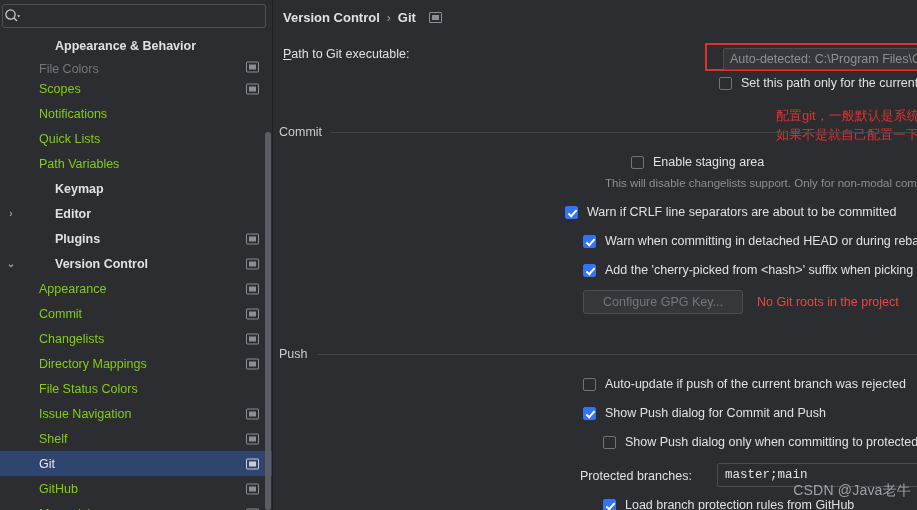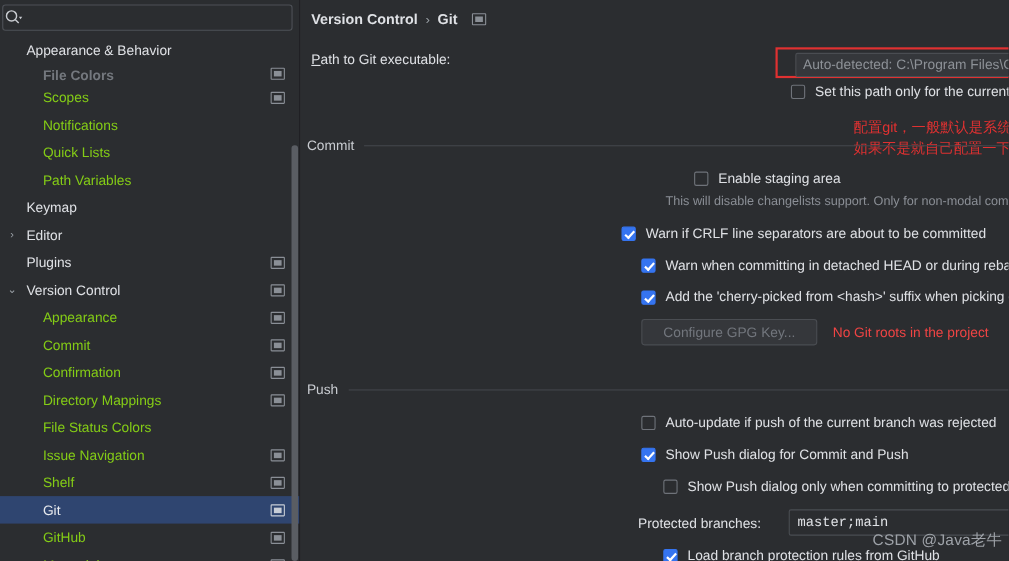--- a/index.html
+++ b/index.html
@@ -66,21 +66,21 @@
   .node {
     position: relative;
     height: 25px;
     display: flex;
     align-items: center;
     font-size: 12.5px;
     color: #c9ccd1;
     padding-right: 10px;
     white-space: nowrap;
   }
-  .node.top { color: #dfe1e5; font-weight: normal; }
+  .node.top { color: #dfe1e5; font-weight: bold; padding-left: 31px; }
   .node.child { color: #84cc16; }
   .node.selected {
     background: #2f4570;
     color: #e8eaee;
   }
   .node .chev {
     position: absolute;
     left: 4px;
     width: 14px;
     text-align: center;
@@ -106,21 +106,20 @@
     left: 2px; top: 2px;
     right: 2px; bottom: 2px;
     background: #8a8f96;
   }
   .node.selected .gear { border-color: #c8cdd6; }
   .node.selected .gear::after { background: #c8cdd6; }
   .node.clipped {
     color: #74787e;
     height: 18px;
     align-items: flex-end;
-    font-weight: bold;
   }
 
   .side-scroll {
     position: absolute;
     left: 265px;
     top: 132px;
     width: 6px;
     height: 378px;
     background: #5a5d63;
     border-radius: 3px;
@@ -392,21 +391,21 @@
         </div>
         <div class="node child">
           <span class="label">Appearance</span>
           <span class="gear"></span>
         </div>
         <div class="node child">
           <span class="label">Commit</span>
           <span class="gear"></span>
         </div>
         <div class="node child">
-          <span class="label">Confirmation</span>
+          <span class="label">Changelists</span>
           <span class="gear"></span>
         </div>
         <div class="node child">
           <span class="label">Directory Mappings</span>
           <span class="gear"></span>
         </div>
         <div class="node child">
           <span class="label">File Status Colors</span>
         </div>
         <div class="node child">

